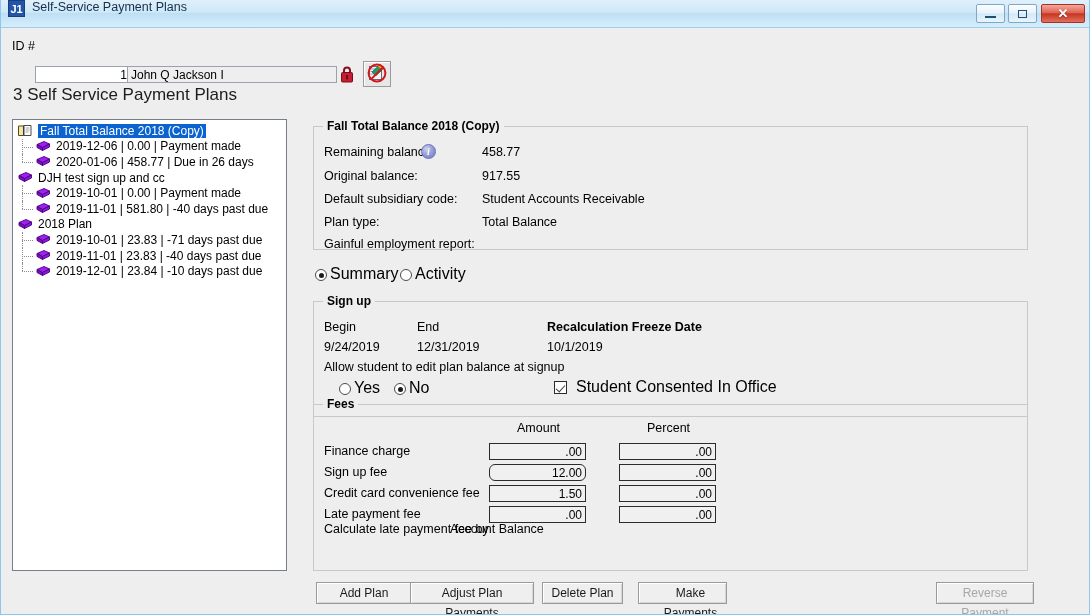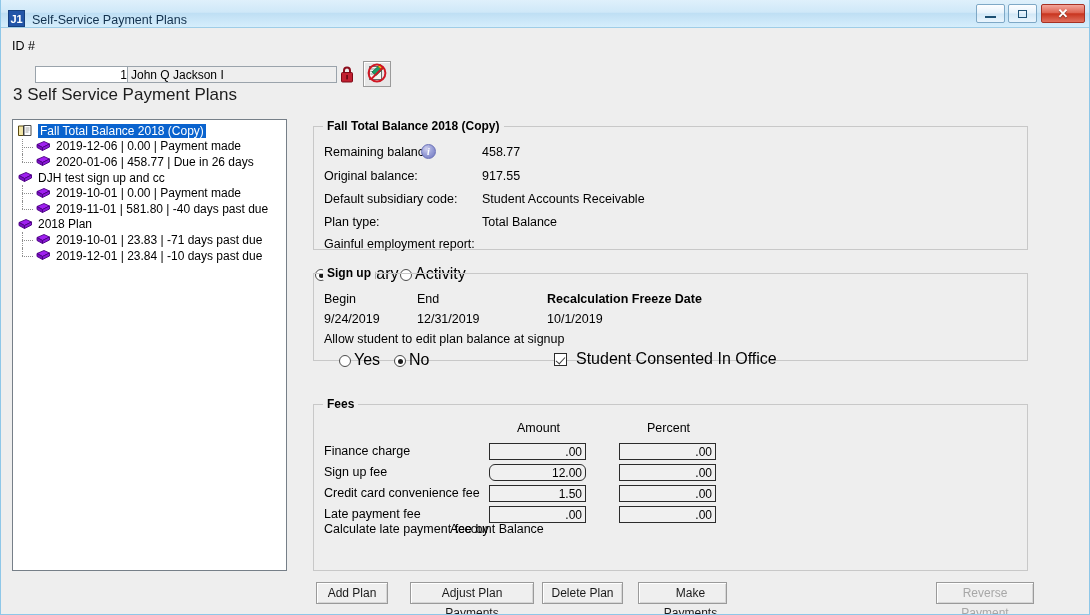--- a/index.html
+++ b/index.html
@@ -28,21 +28,21 @@
   
   #titlebar {
     position: absolute;
     left: 0; top: 0;
     width: 1090px;
     height: 28px;
     box-sizing: border-box;
     background: linear-gradient(to bottom, #dff0fb 0%, #cfe8f8 45%, #bfdff4 50%, #d6eefc 100%);
     border-bottom: 1px solid #9fcde7;
     display: flex;
-    align-items: flex-end;
+    align-items: flex-start;
   }
   #app-icon {
     width: 17px; height: 17px;
     margin-left: 7px;
     background: #2255a8;
     border: 1px solid #16407e;
     color: #ffffff;
     font-size: 11px;
     font-weight: bold;
     line-height: 17px;
@@ -179,21 +179,21 @@
     position: absolute;
     top: -8px; left: 9px;
     background: #eeeeee;
     padding: 0 4px;
     font-size: 12px;
     font-weight: bold;
     color: #000;
   }
 
   #gb-plan { left: 312px; top: 126px; width: 715px; height: 124px; }
-  #gb-signup { left: 312px; top: 273px; width: 715px; height: 88px; }
+  #gb-signup { left: 312px; top: 301px; width: 715px; height: 116px; }
   #gb-fees { left: 312px; top: 404px; width: 715px; height: 167px; }
 
   .fld-label { position: absolute; font-size: 12.5px; color: #000; }
   .fld-value { position: absolute; font-size: 12.5px; color: #000; }
 
   
   .radio {
     display: inline-block;
     width: 12px; height: 12px;
     border: 1px solid #4c4c4c;
@@ -277,21 +277,21 @@
     border: 1px solid #9a9a9a;
     font-family: "Liberation Sans", sans-serif;
     font-size: 12px;
     color: #1a1a1a;
     text-align: center;
     line-height: 20px;
     padding: 0 8px;
     box-shadow: inset 1px 1px 0 #ffffff, inset -1px -1px 0 #d6d6d6;
   }
   .btn.disabled { color: #a7a7a7; }
-  #btn-add { left: 315px; top: 582px; width: 72px; }
+  #btn-add { left: 315px; top: 582px; width: 96px; }
   #btn-adjust { left: 409px; top: 582px; width: 124px; }
   #btn-delete { left: 541px; top: 582px; width: 81px; }
   #btn-make { left: 637px; top: 582px; width: 89px; padding-left: 24px; }
   #btn-reverse { left: 902px; top: 582px; width: 98px; margin-left: 33px; }
 </style>
 </head>
 <body>
 
 <div id="window">
 
@@ -408,20 +408,30 @@
         </div>
         <div class="tree-row child">
           <span class="dashline"></span>
           <span class="vertline"></span>
           <span class="book"><svg width="16" height="13" viewBox="0 0 16 13">
               <path d="M2 4.5 L9 1.5 L14.5 4 L7.5 7.5 Z" fill="#a020f0" stroke="#4b0082" stroke-width="0.9"></path>
               <path d="M2 4.5 L7.5 7.5 L7.5 10.5 L2 7.5 Z" fill="#7a0fc4" stroke="#4b0082" stroke-width="0.9"></path>
               <path d="M7.5 7.5 L14.5 4 L14.5 7 L7.5 10.5 Z" fill="#8a18d8" stroke="#4b0082" stroke-width="0.9"></path>
             </svg></span>
           <span class="tree-label">2019-10-01 | 23.83 | -71 days past due</span>
+        </div>
+        <div class="tree-row child">
+          <span class="dashline"></span>
+          <span class="vertline"></span>
+          <span class="book"><svg width="16" height="13" viewBox="0 0 16 13">
+              <path d="M2 4.5 L9 1.5 L14.5 4 L7.5 7.5 Z" fill="#a020f0" stroke="#4b0082" stroke-width="0.9"></path>
+              <path d="M2 4.5 L7.5 7.5 L7.5 10.5 L2 7.5 Z" fill="#7a0fc4" stroke="#4b0082" stroke-width="0.9"></path>
+              <path d="M7.5 7.5 L14.5 4 L14.5 7 L7.5 10.5 Z" fill="#8a18d8" stroke="#4b0082" stroke-width="0.9"></path>
+            </svg></span>
+          <span class="tree-label">2019-11-01 | 23.83 | -40 days past due</span>
         </div>
         <div class="tree-row child">
           <span class="dashline"></span>
           <span class="vertline" style="bottom: 50%;"></span>
           <span class="book"><svg width="16" height="13" viewBox="0 0 16 13">
               <path d="M2 4.5 L9 1.5 L14.5 4 L7.5 7.5 Z" fill="#a020f0" stroke="#4b0082" stroke-width="0.9"></path>
               <path d="M2 4.5 L7.5 7.5 L7.5 10.5 L2 7.5 Z" fill="#7a0fc4" stroke="#4b0082" stroke-width="0.9"></path>
               <path d="M7.5 7.5 L14.5 4 L14.5 7 L7.5 10.5 Z" fill="#8a18d8" stroke="#4b0082" stroke-width="0.9"></path>
             </svg></span>
           <span class="tree-label">2019-12-01 | 23.84 | -10 days past due</span>

